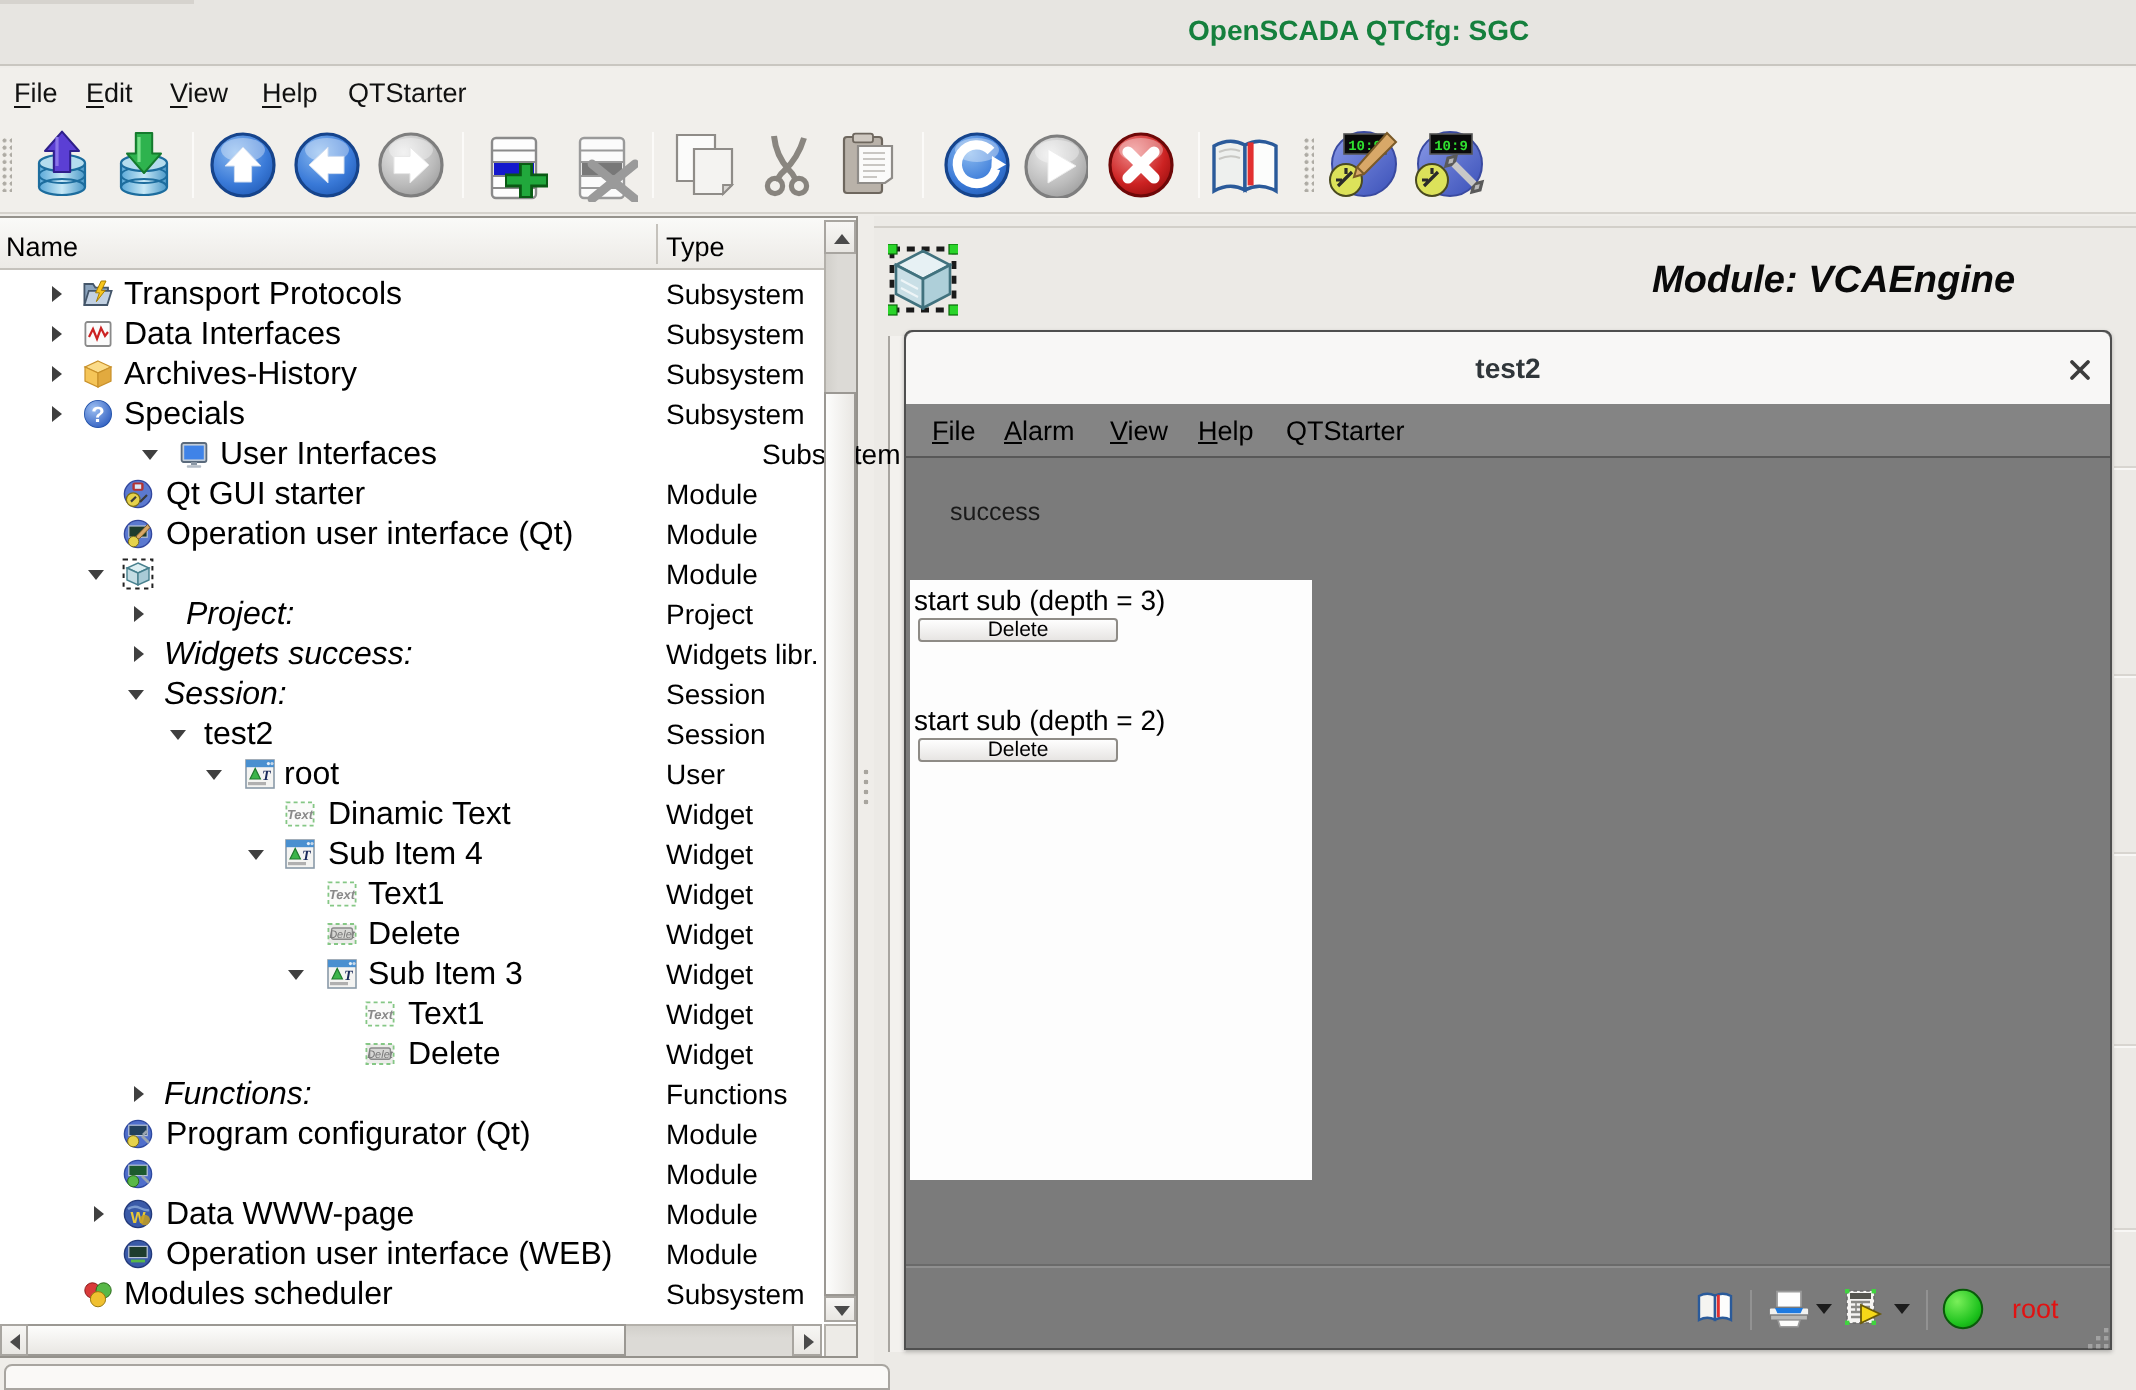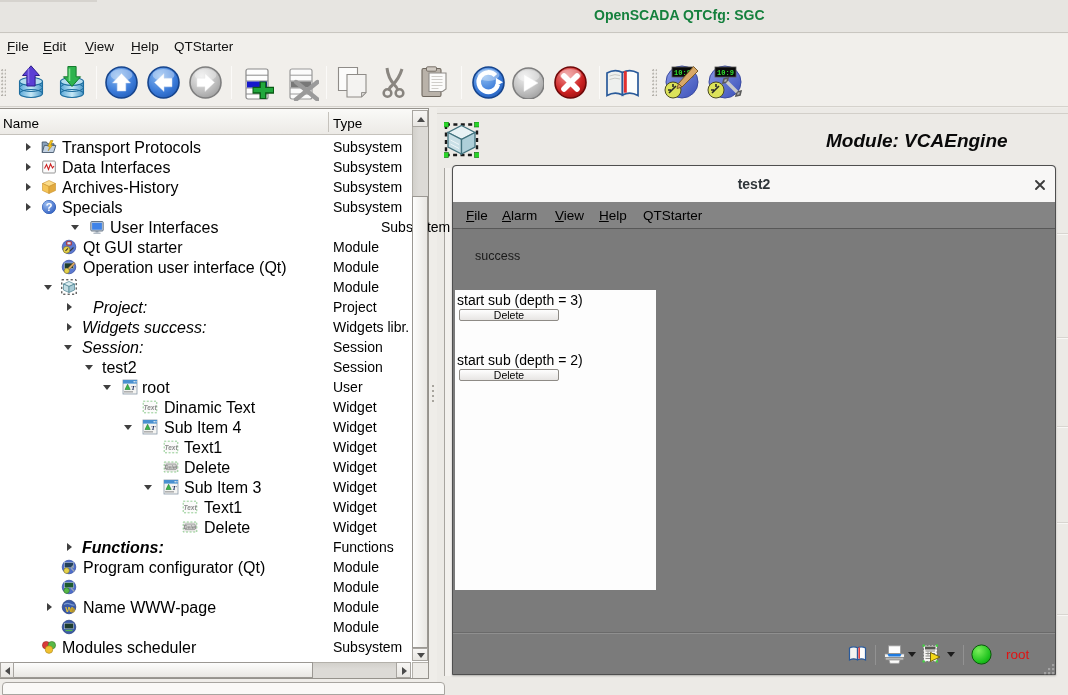--- a/index.html
+++ b/index.html
@@ -450,21 +450,21 @@
       <svg class="ticon" style="left:182px;" viewBox="0 0 16 16">
         <rect x="1.2" y="3" width="13.6" height="10" fill="#ececea" stroke="#85c785" stroke-width="0.9" stroke-dasharray="2,1.6"></rect>
         <rect x="2.8" y="5" width="10.4" height="5.6" rx="1" fill="#d6d6d4" stroke="#8a8a8a" stroke-width="0.7"></rect>
         <text x="8" y="9.8" font-size="5.5" font-style="italic" fill="#777" text-anchor="middle" font-family="Liberation Sans">Delet</text>
       </svg>
       <div class="tname" style="left:204px;">Delete</div>
       <div class="ttype">Widget</div>
     </div>
 <div class="trow" style="top:537px;">
       <div class="arr-r" style="left:67px;"></div>
-      <div class="tname it" style="left:82px;font-weight:bold;">Functions:</div>
+      <div class="tname it" style="left:82px;">Functions:</div>
       <div class="ttype">Functions</div>
     </div>
 <div class="trow" style="top:557px;">
       <svg class="ticon" style="left:61px;" viewBox="0 0 16 16">
         <circle cx="8" cy="8" r="6.8" fill="#4f6ecb" stroke="#2e49a0" stroke-width="0.7"></circle>
         <rect x="3.4" y="3.6" width="9.2" height="5.2" fill="#23405c" stroke="#b8c4d8" stroke-width="0.6"></rect>
         <path d="M10 9 L13.4 12.4 M10.5 8.5 l2 -2" stroke="#9aa5b0" stroke-width="1.4"></path>
         <circle cx="5.6" cy="11.6" r="2.8" fill="#e5d24b" stroke="#7a6c16" stroke-width="0.5"></circle>
       </svg>
       <div class="tname" style="left:83px;">Program configurator (Qt)</div>
@@ -480,29 +480,30 @@
       <div class="ttype">Module</div>
     </div>
 <div class="trow" style="top:597px;">
       <div class="arr-r" style="left:47px;"></div>
       <svg class="ticon" style="left:61px;" viewBox="0 0 16 16">
         <circle cx="8" cy="8" r="6.8" fill="#3a5aa8" stroke="#22397a" stroke-width="0.7"></circle>
         <path d="M3 5.5 Q6 3.5 9 5 T13.5 6" fill="none" stroke="#7a9ad0" stroke-width="1.2"></path>
         <text x="8" y="12.5" font-size="8" font-weight="bold" fill="#e8c838" text-anchor="middle" font-family="Liberation Sans">W</text>
         <circle cx="11.4" cy="11" r="2.6" fill="#c8a020" opacity="0.85"></circle>
       </svg>
-      <div class="tname" style="left:83px;">Name WWW-page</div>
+      <div class="tname" style="left:83px;">Data WWW-page</div>
       <div class="ttype">Module</div>
     </div>
 <div class="trow" style="top:617px;">
       <svg class="ticon" style="left:61px;" viewBox="0 0 16 16">
         <circle cx="8" cy="8" r="6.8" fill="#3a5aa8" stroke="#22397a" stroke-width="0.7"></circle>
         <rect x="3.4" y="4.2" width="9.2" height="5.6" fill="#1e3c2e" stroke="#b8c4d8" stroke-width="0.6"></rect>
         <path d="M4.5 11.5 h7" stroke="#58b847" stroke-width="1.4"></path>
       </svg>
+      <div class="tname" style="left:83px;">Operation user interface (WEB)</div>
       <div class="ttype">Module</div>
     </div>
 <div class="trow" style="top:637px;">
       <svg class="ticon" style="left:41px;" viewBox="0 0 16 16">
         <circle cx="5.2" cy="6.2" r="3.8" fill="#d93a3a" stroke="#8a1a1a" stroke-width="0.5"></circle>
         <circle cx="10.8" cy="6.2" r="3.8" fill="#58b847" stroke="#2a6a1a" stroke-width="0.5"></circle>
         <circle cx="8" cy="10.6" r="3.8" fill="#f0c030" stroke="#9a7a10" stroke-width="0.5"></circle>
       </svg>
       <div class="tname" style="left:62px;">Modules scheduler</div>
       <div class="ttype">Subsystem</div>

